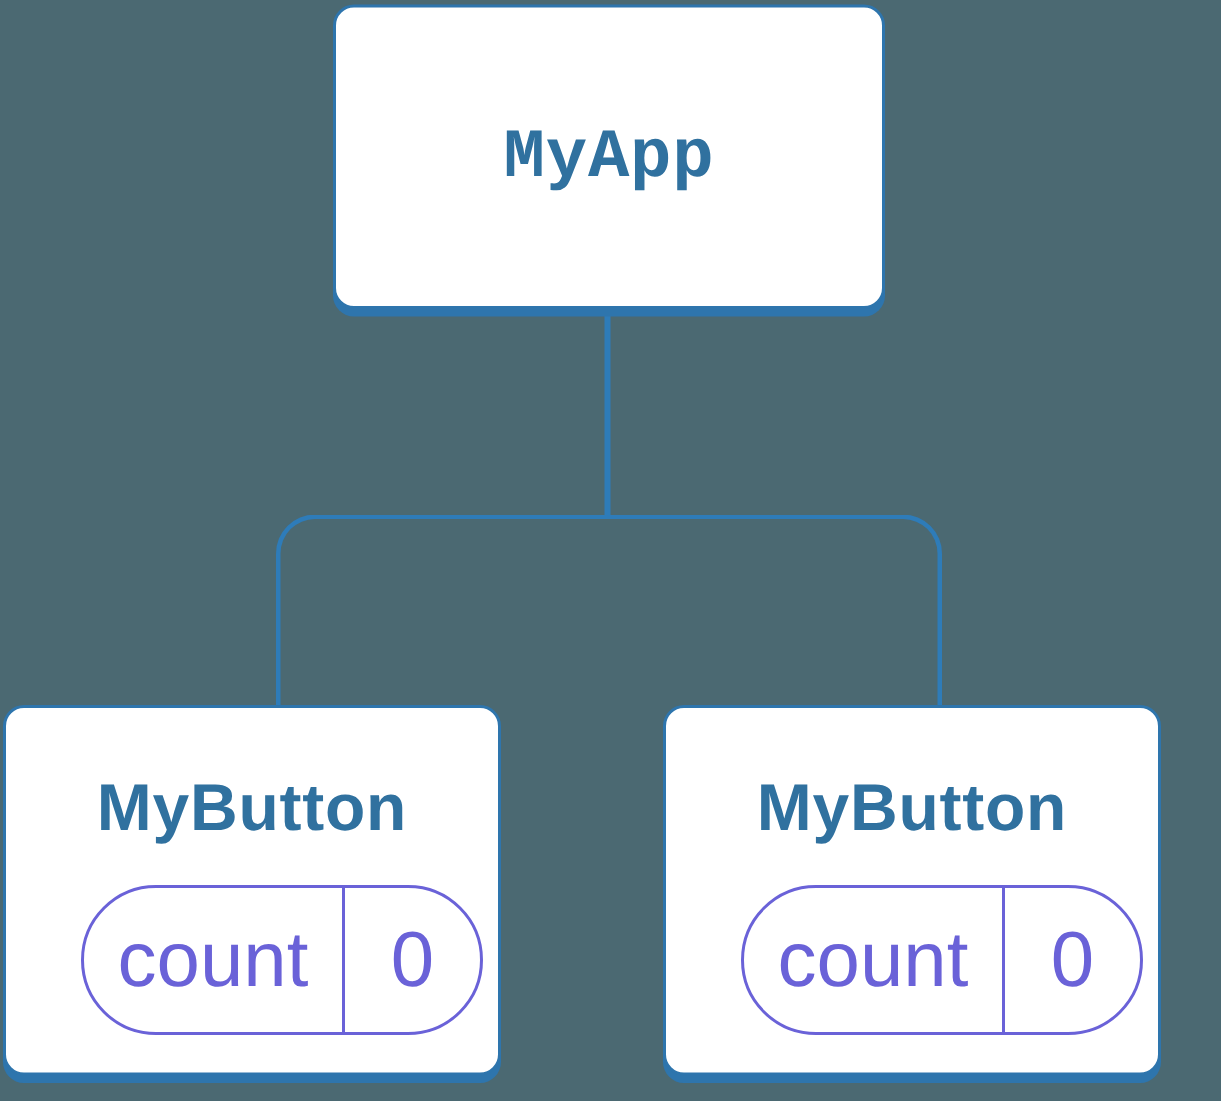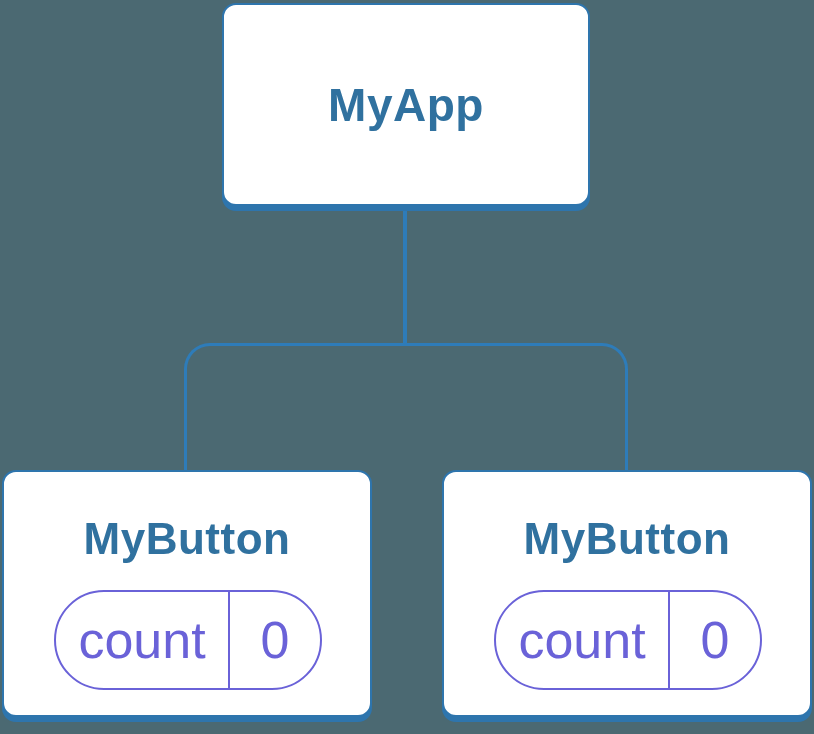--- a/index.html
+++ b/index.html
@@ -43,33 +43,33 @@
   .node {
     position: absolute;
     background: var(--node-bg);
     border: 2px solid var(--node-border);
     border-radius: 14px;
     box-shadow: 0 5px 0 0 var(--node-border);
   }
   .node-root {
     left: 222px; top: 3px;
     width: 368px; height: 203px;
-    display: flex; align-items: center; justify-content: center;
+    display: flex; align-items: center; justify-content: center; font-family: Liberation Mono, monospace;
   }
   .node-root .node-title {
     font-size: 46px;
   }
   .node-title {
     font-weight: bold;
     color: var(--node-text);
     text-align: center;
     letter-spacing: 0.5px;
   }
   .node-child {
-    width: 370px; height: 247px;
+    width: 332px; height: 247px;
     top: 470px;
   }
   .node-child-left  { left: 2px; }
   .node-child-right { left: 442px; }
   .child-title {
     position: absolute;
     left: 0; right: 0; top: 42px;
     font-size: 44px;
   }
 

